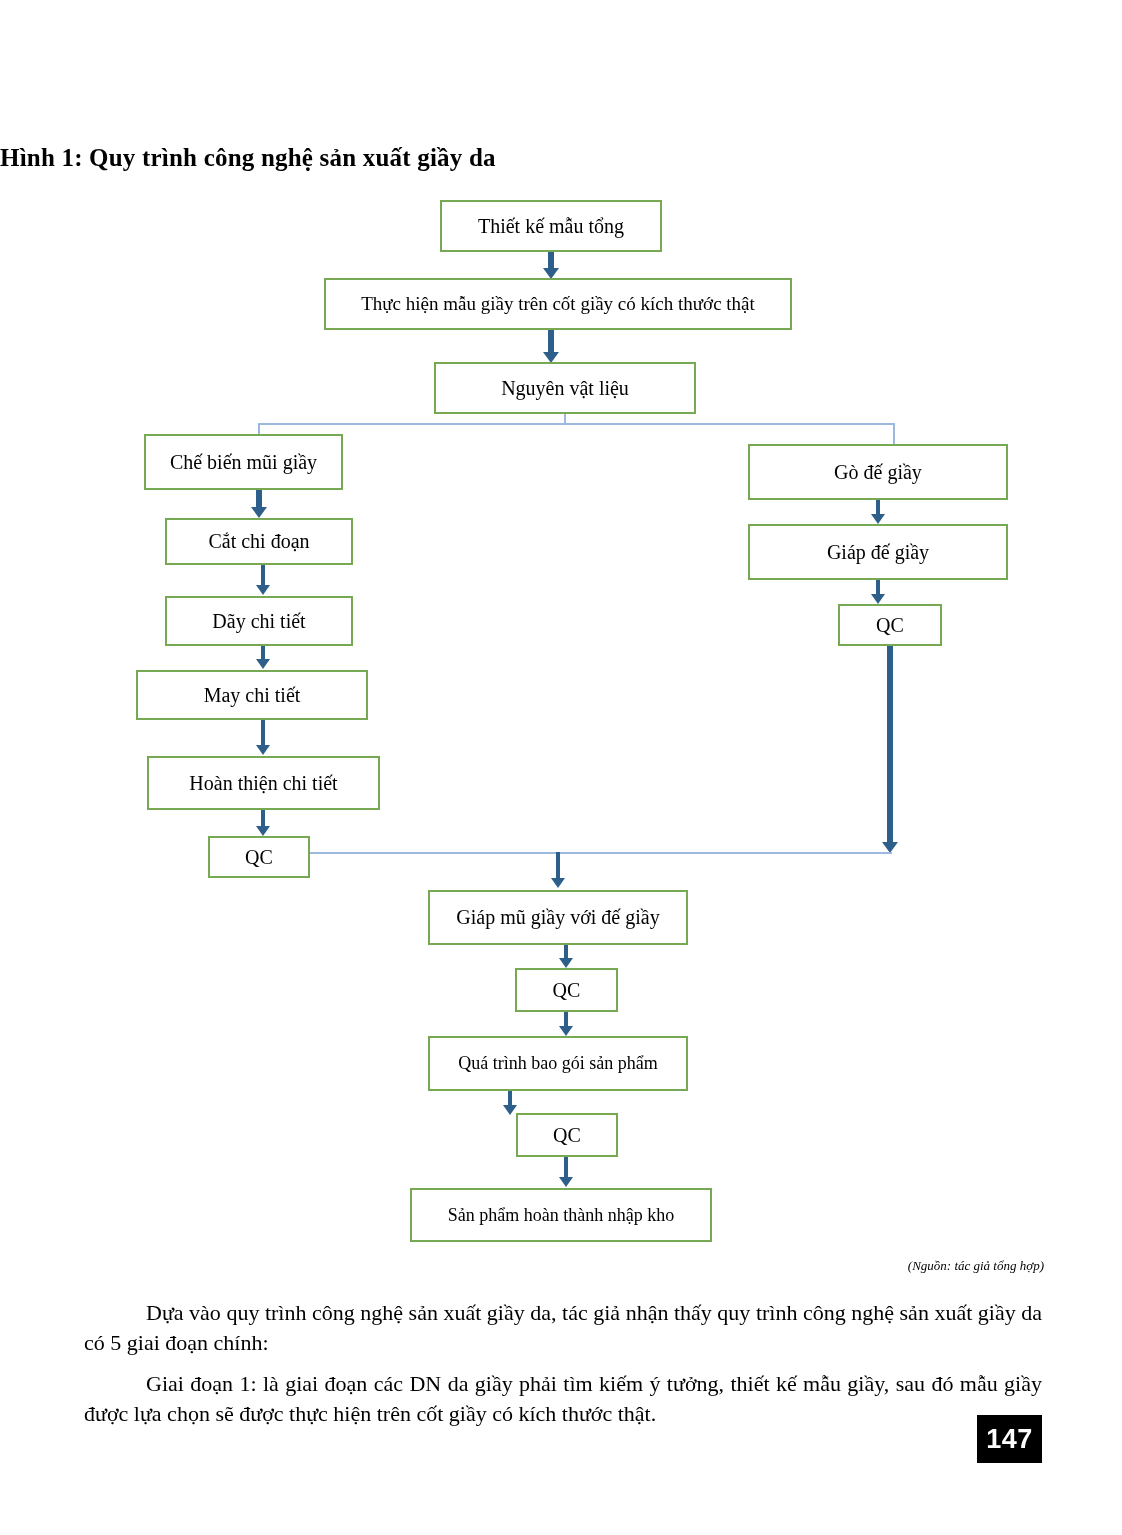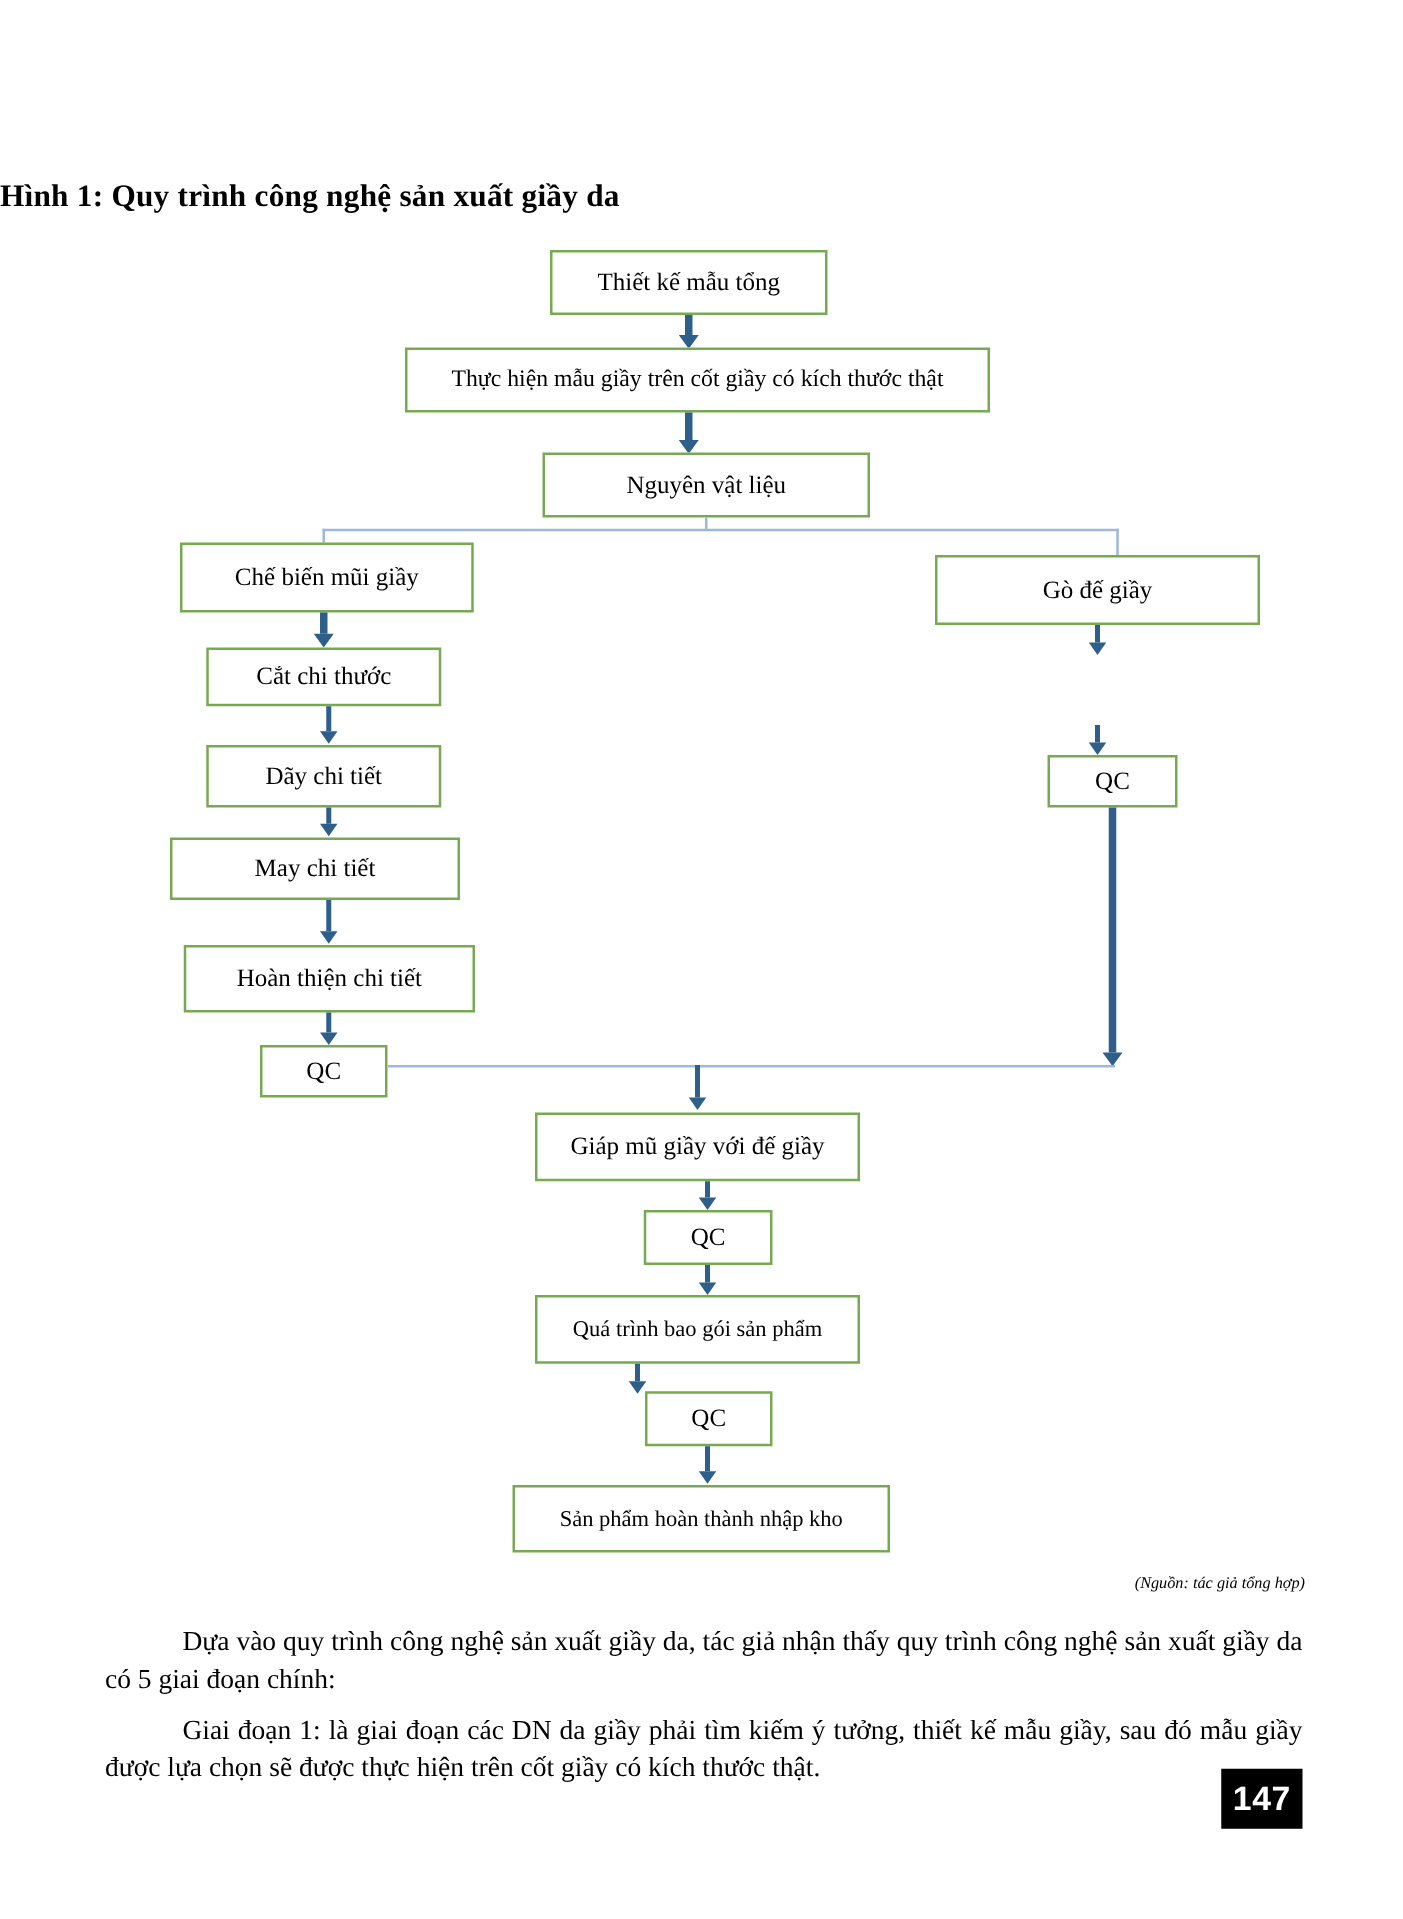--- a/index.html
+++ b/index.html
@@ -166,30 +166,30 @@
 
     <div class="node" style="left:434px; top:362px; width:262px; height:52px;">
       <span>Nguyên vật liệu</span>
     </div>
 
     <div class="conn-v" style="left:564px; top:414px; height:10px;"></div>
     <div class="conn-h" style="left:258px; top:423px; width:637px;"></div>
     <div class="conn-v" style="left:258px; top:423px; height:12px;"></div>
     <div class="conn-v" style="left:893px; top:423px; height:22px;"></div>
 
-    <div class="node" style="left:144px; top:434px; width:235px; height:56px;">
+    <div class="node" style="left:144px; top:434px; width:199px; height:56px;">
       <span>Chế biến mũi giầy</span>
     </div>
     <div class="arrow-v" style="left:259px; top:490px;">
       <div class="shaft" style="height:17px;"></div>
       <div class="head" style="top:17px;"></div>
     </div>
 
     <div class="node" style="left:165px; top:518px; width:188px; height:47px;">
-      <span>Cắt chi thước</span>
+      <span>Cắt chi đoạn</span>
     </div>
     <div class="arrow-v thin" style="left:263px; top:565px;">
       <div class="shaft" style="height:20px;"></div>
       <div class="head" style="top:20px;"></div>
     </div>
 
     <div class="node" style="left:165px; top:596px; width:188px; height:50px;">
       <span>Dãy chi tiết</span>
     </div>
     <div class="arrow-v thin" style="left:263px; top:646px;">
@@ -218,20 +218,23 @@
     </div>
 
     <div class="node" style="left:748px; top:444px; width:260px; height:56px;">
       <span>Gò đế giầy</span>
     </div>
     <div class="arrow-v thin" style="left:878px; top:500px;">
       <div class="shaft" style="height:14px;"></div>
       <div class="head" style="top:14px;"></div>
     </div>
 
+    <div class="node" style="left:748px; top:524px; width:260px; height:56px;">
+      <span>Giáp đế giầy</span>
+    </div>
     <div class="arrow-v thin" style="left:878px; top:580px;">
       <div class="shaft" style="height:14px;"></div>
       <div class="head" style="top:14px;"></div>
     </div>
 
     <div class="node" style="left:838px; top:604px; width:104px; height:42px;">
       <span>QC</span>
     </div>
 
     <div class="arrow-v" style="left:890px; top:646px;">

